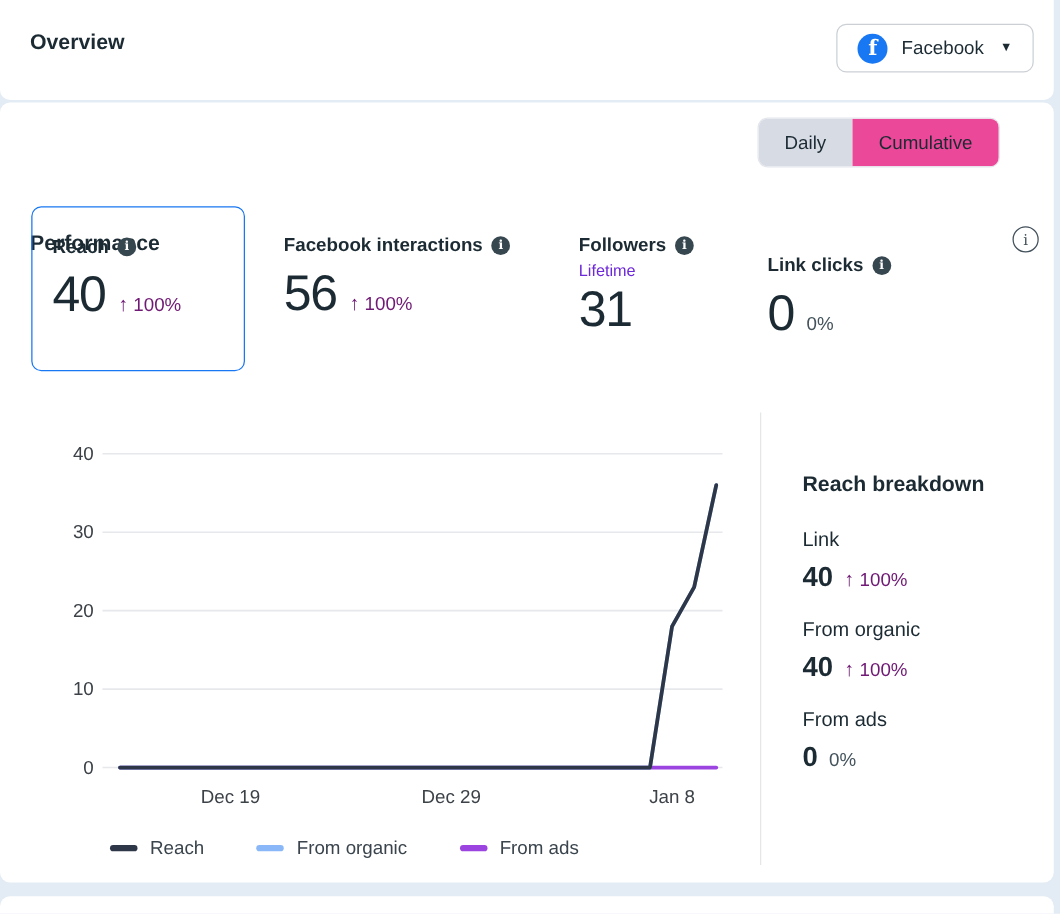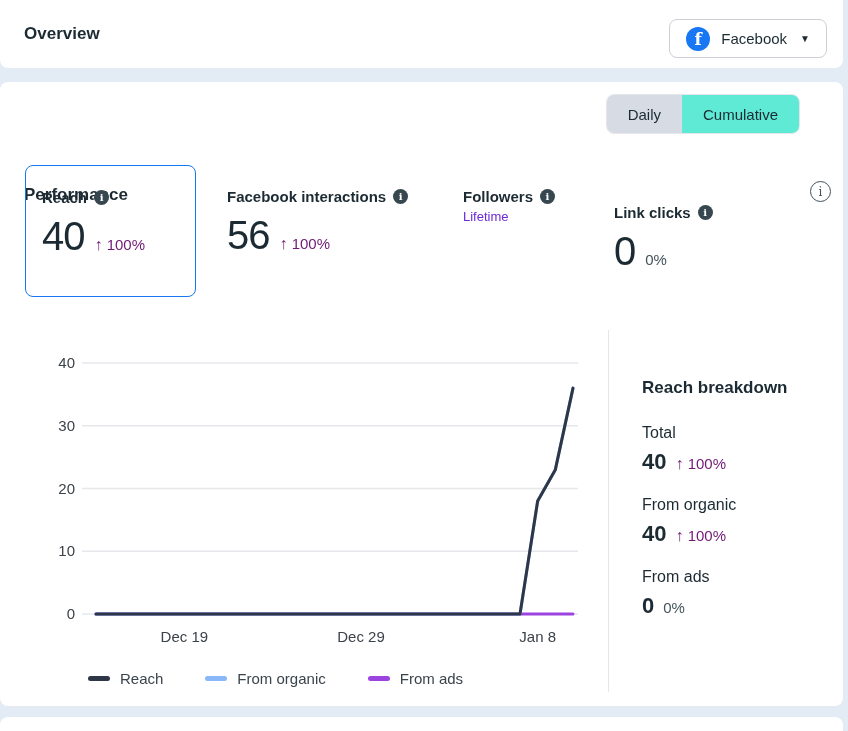--- a/index.html
+++ b/index.html
@@ -6,21 +6,21 @@
   html,body { width:848px; height:731px; overflow:hidden; }
   body {
     font-family:"Liberation Sans", sans-serif;
     background:#e3ecf4;
     color:#1c2b33;
     position:relative;
   }
   .card { position:absolute; left:0; right:5px; background:#fff; }
 
   
-  .header-card { top:0; height:68px; border-radius:0 0 8px 8px; }
+  .header-card { top:0; height:80px; border-radius:0 0 8px 8px; }
   .page-title {
     position:absolute; left:24px; top:0; line-height:68px;
     font-size:17px; font-weight:700; color:#1c2b33;
   }
   .channel-btn {
     position:absolute; right:16px; top:19px; height:39px;
     display:flex; align-items:center; gap:11px; padding:0 16px;
     background:#fff; border:1px solid #ccd0d5; border-radius:8px;
     font-size:15px; color:#1c2b33; cursor:pointer;
   }
@@ -37,21 +37,21 @@
     position:absolute; left:24px; top:103px;
     font-size:17px; font-weight:700;
   }
   .segmented {
     position:absolute; right:43px; top:12px; height:40px;
     display:flex; border-radius:8px; overflow:hidden;
     border:1px solid #e4e6eb; font-size:15px;
   }
   .seg-opt { display:flex; align-items:center; padding:0 21px; cursor:pointer; }
   .seg-opt.selected { background:#d7dbe4; }
-  .seg-opt.unselected { background:#5eead4; }
+  .seg-opt.unselected { background:#ec4899; }
   .info-outline {
     position:absolute; right:12px; top:99px; width:21px; height:21px;
     border:1.6px solid #42505a; border-radius:50%; color:#42505a;
     font-size:12px; display:flex; align-items:center; justify-content:center;
     cursor:pointer; font-family:"DejaVu Serif", serif;
   }
 
   
   .reach-box {
     position:absolute; left:25px; top:83px; width:171px; height:132px;
@@ -141,20 +141,23 @@
       <span class="trend-up"><span class="trend-arrow">↑</span> <span>100%</span></span>
     </div>
   </div>
 
   <div class="metric" style="left:463px; top:106px;">
     <div class="metric-label-row">
       <span class="metric-label">Followers</span>
       <span class="info-dot">i</span>
     </div>
     <div class="metric-sub">Lifetime</div>
+    <div class="metric-value-row" style="margin-top:2px;">
+      <span class="metric-value">31</span>
+    </div>
   </div>
 
   <div class="metric" style="left:614px; top:106px;margin-top:16px;">
     <div class="metric-label-row">
       <span class="metric-label">Link clicks</span>
       <span class="info-dot">i</span>
     </div>
     <div class="metric-value-row">
       <span class="metric-value">0</span>
       <span class="trend-flat">0%</span>
@@ -196,21 +199,21 @@
       <span>From ads</span>
     </div>
   </div>
 
   <div class="v-divider"></div>
 
   <div class="breakdown">
     <div class="breakdown-title">Reach breakdown</div>
 
     <div class="bd-row">
-      <div class="bd-label">Total</div>
+      <div class="bd-label">Link</div>
       <div class="bd-value-row">
         <span class="bd-value">40</span>
         <span class="trend-up"><span class="trend-arrow">↑</span> <span>100%</span></span>
       </div>
     </div>
 
     <div class="bd-row">
       <div class="bd-label">From organic</div>
       <div class="bd-value-row">
         <span class="bd-value">40</span>

